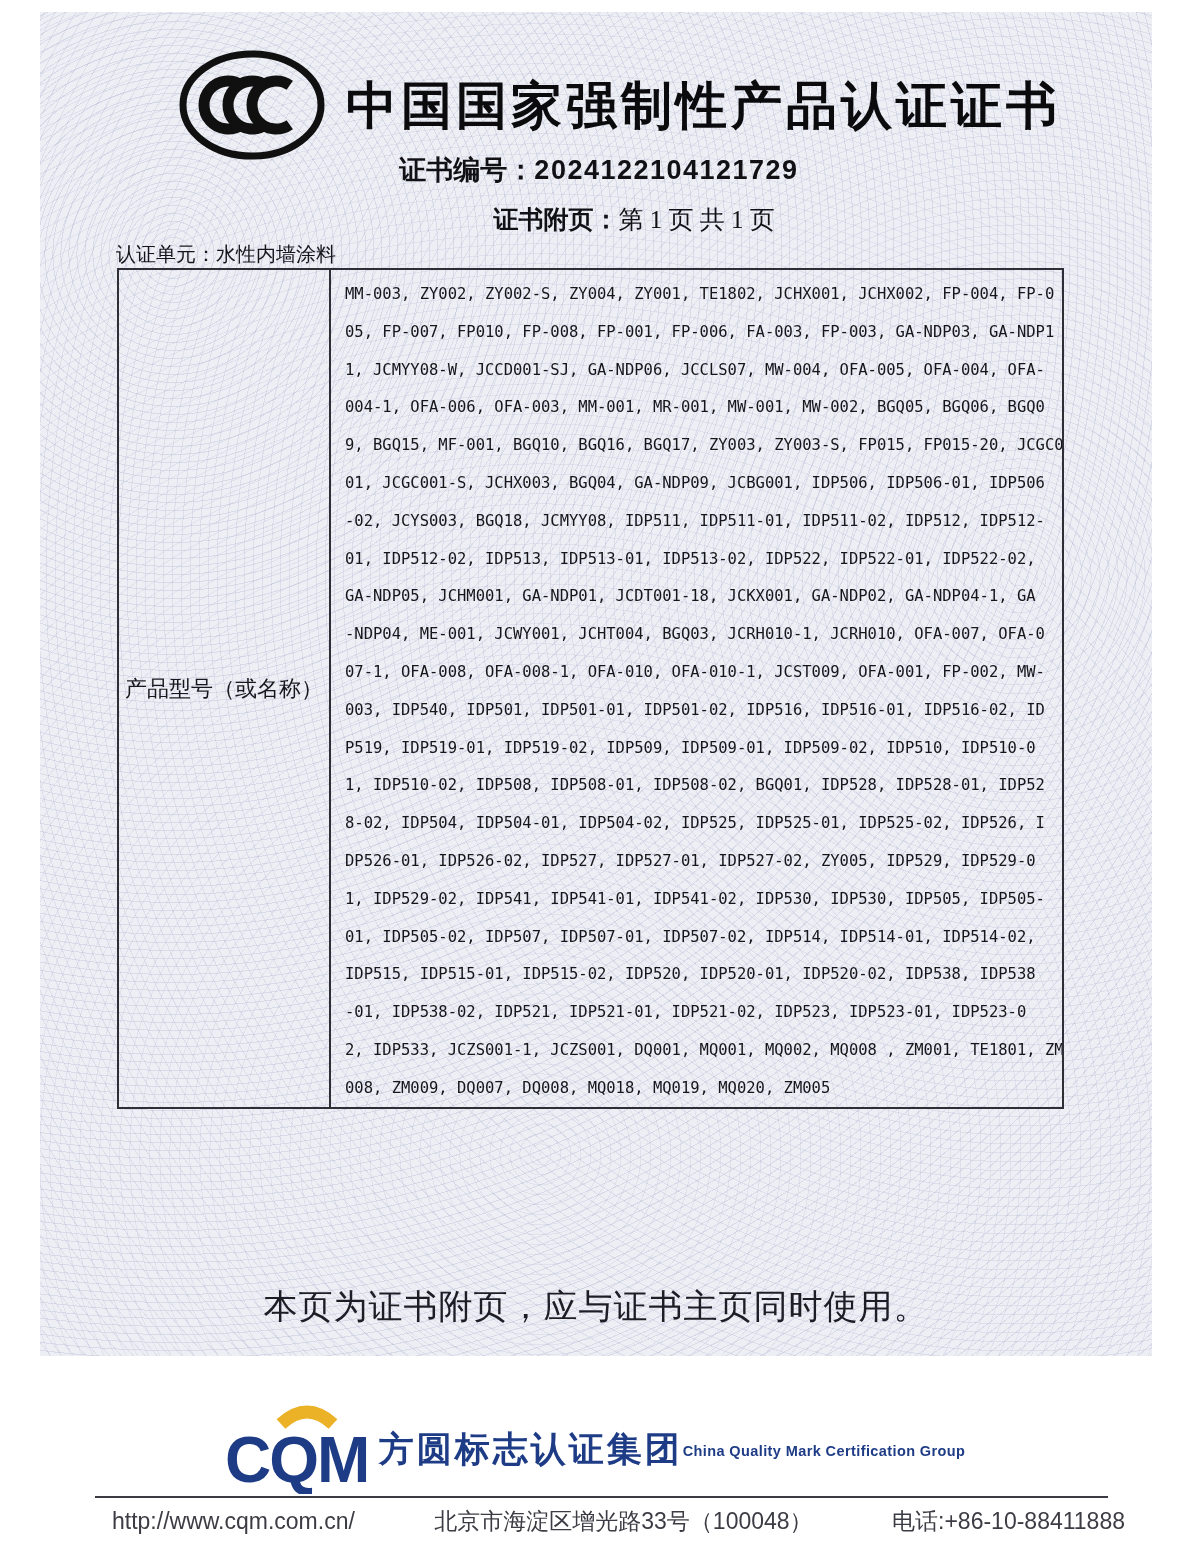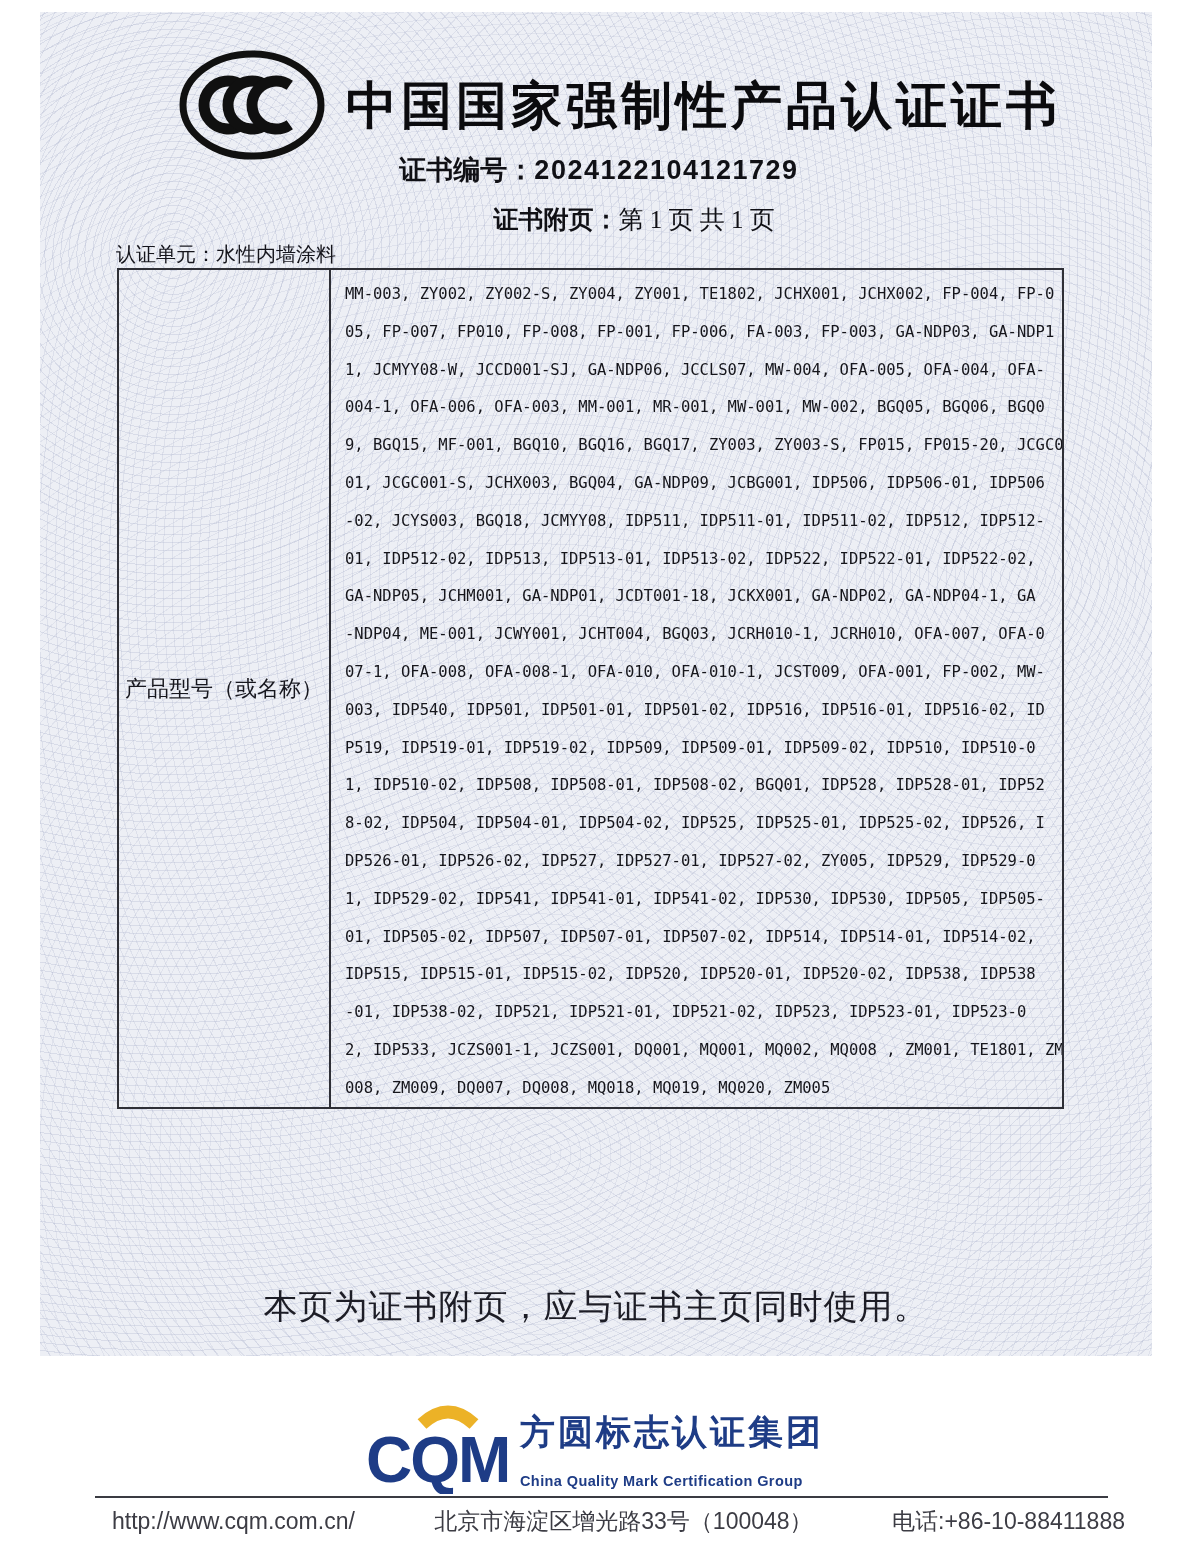--- a/index.html
+++ b/index.html
@@ -42,21 +42,21 @@
     line-height:37.8px;white-space:pre;color:#15151b;
   }
   .note{
     position:absolute;top:1272px;left:0;width:100%;text-align:center;
     font-size:34px;letter-spacing:1px;color:#1d1d26;font-family:"Liberation Serif",serif;white-space:nowrap;
   }
   .cqm-block{
     position:absolute;top:1392px;left:0;width:100%;
     display:flex;justify-content:center;align-items:center;
   }
-  .cqm-names{display:flex;flex-direction:column;align-items:flex-start;}
+  .cqm-names{display:flex;flex-direction:row;align-items:flex-start;}
   .cqm-cn{font-size:35px;font-weight:bold;letter-spacing:3px;color:#1e3c86;white-space:nowrap;}
   .cqm-en{font-size:14.5px;font-weight:bold;letter-spacing:0.4px;color:#1e3c86;margin-top:17px;white-space:nowrap;}
   .divider{position:absolute;left:55px;top:1484px;width:1013px;height:2px;background:#3a3b42;}
   .bottombar{
     position:absolute;top:1494px;left:55px;width:1013px;
     display:flex;justify-content:space-between;align-items:center;
     font-size:23px;color:#3c3c44;white-space:nowrap;margin-left:17px;
   }
   .bottombar .addr{font-family:"Liberation Sans",sans-serif;}
 </style>

